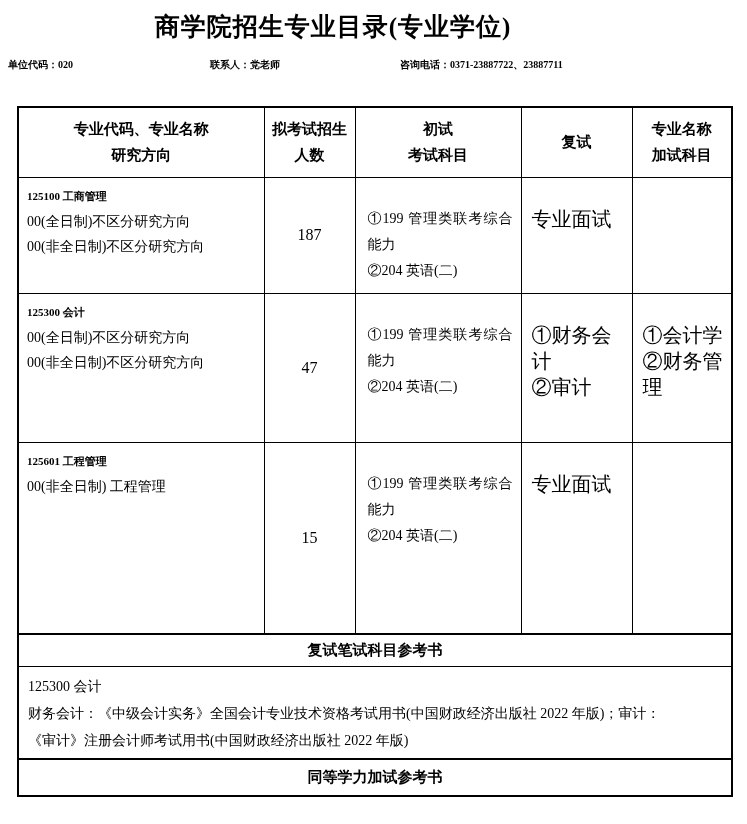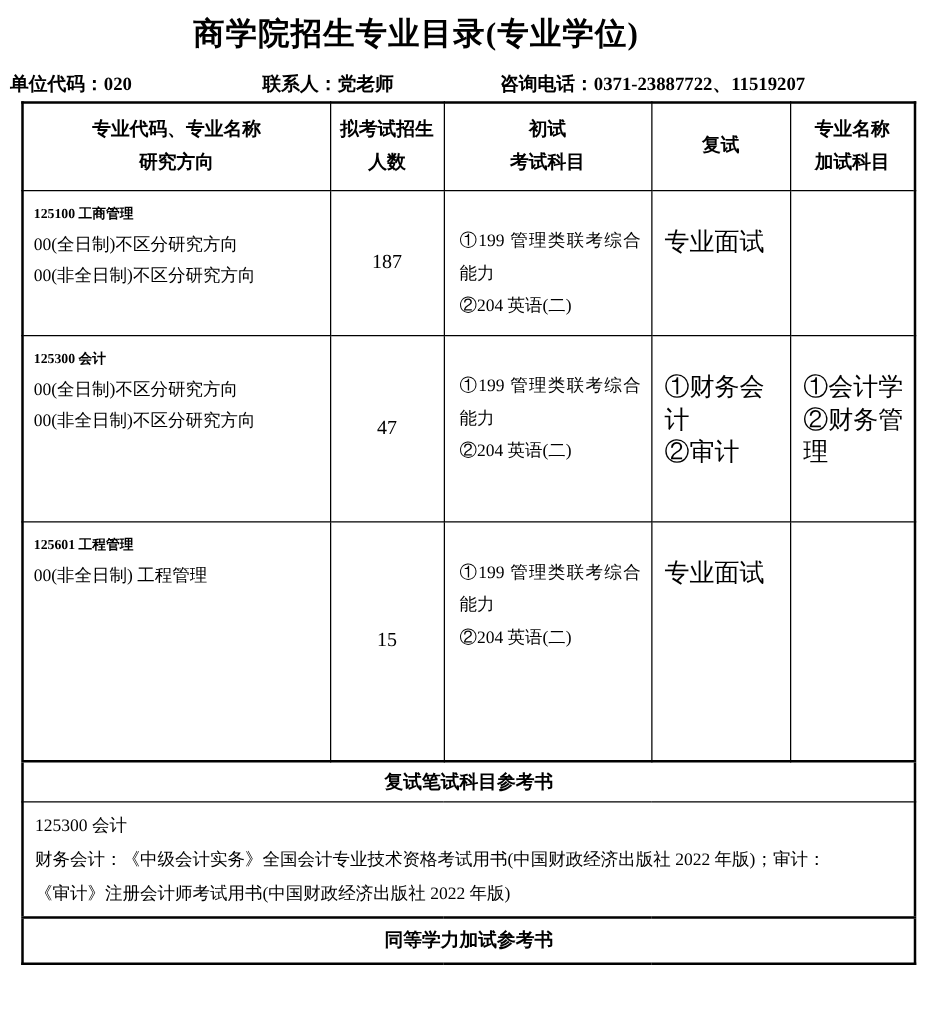--- a/index.html
+++ b/index.html
@@ -27,31 +27,31 @@
     font-weight: bold;
     letter-spacing: 1px;
     white-space: nowrap;
   }
   .info-row {
     position: absolute;
     top: 58px;
     left: 0;
     width: 747px;
     height: 22px;
-    font-size: 15px;
+    font-size: 10px;
     font-weight: bold;
   }
   .info-item { position: absolute; top: 0; white-space: nowrap; }
   .info-unit    { left: 8px; }
   .info-contact { left: 210px; font-family: Liberation Serif, serif; }
   .info-phone   { left: 400px; }
 
   table.main-table {
     position: absolute;
-    top: 81px;
+    top: 106px;
     left: 17px;
     width: 714px;
     border-collapse: collapse;
     table-layout: fixed;
     border: 2px solid #000;
   }
   .main-table th, .main-table td {
     border: 1px solid #000;
     padding: 0;
     overflow: hidden;
@@ -118,21 +118,21 @@
 </head>
 <body>
 
 <div class="page">
 
   <h1 class="title">商学院招生专业目录(专业学位)</h1>
 
   <div class="info-row">
     <span class="info-item info-unit"><span>单位代码：</span><span>020</span></span>
     <span class="info-item info-contact"><span>联系人：</span><span>党老师</span></span>
-    <span class="info-item info-phone"><span>咨询电话：</span><span>0371-23887722、11519207</span></span>
+    <span class="info-item info-phone"><span>咨询电话：</span><span>0371-23887722、23887711</span></span>
   </div>
 
   <table class="main-table">
     <colgroup>
       <col style="width:246px">
       <col style="width:91px">
       <col style="width:166px">
       <col style="width:111px">
       <col style="width:100px">
     </colgroup>

